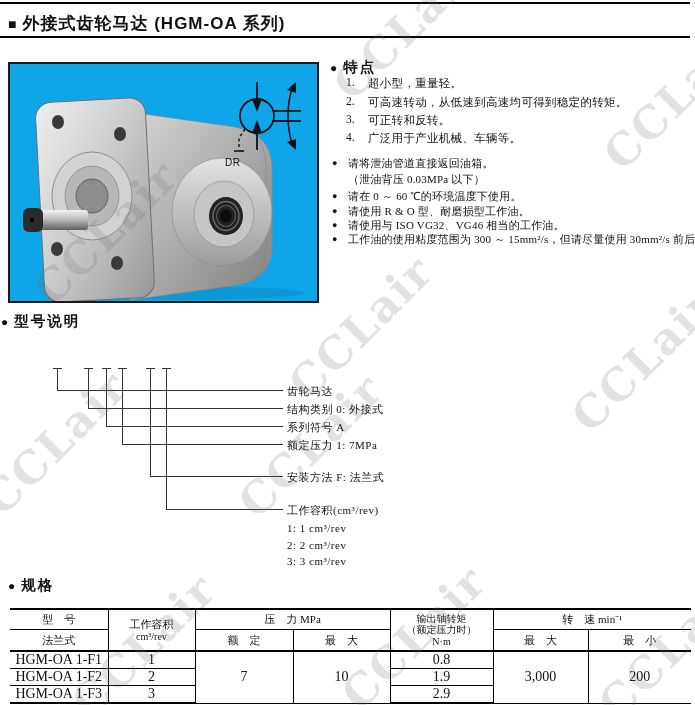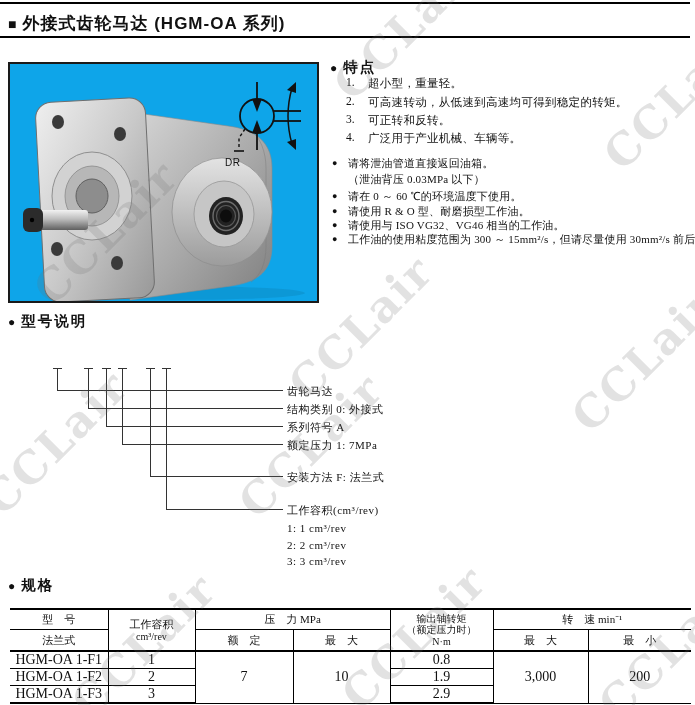--- a/index.html
+++ b/index.html
@@ -138,21 +138,21 @@
   <div class="note-text" style="left:348px;top:172px;">（泄油背压 0.03MPa 以下）</div>
   <div class="note-bullet" style="left:332px;top:191px;">●</div>
   <div class="note-text" style="left:348px;top:189px;">请在 0 ～ 60 ℃的环境温度下使用。</div>
   <div class="note-bullet" style="left:332px;top:206px;">●</div>
   <div class="note-text" style="left:348px;top:204px;">请使用 R &amp; O 型、耐磨损型工作油。</div>
   <div class="note-bullet" style="left:332px;top:220px;">●</div>
   <div class="note-text" style="left:348px;top:218px;">请使用与 ISO VG32、VG46 相当的工作油。</div>
   <div class="note-bullet" style="left:332px;top:234px;">●</div>
   <div class="note-text" style="left:348px;top:232px;">工作油的使用粘度范围为 300 ～ 15mm²/s，但请尽量使用 30mm²/s 前后的工作油。</div>
 
-  <div class="abs sec-head" style="left:8px;top:312px;">
+  <div class="abs sec-head" style="left:1px;top:312px;">
     <span class="dot">●</span><span>型号说明</span>
   </div>
 
   <div class="dline" style="left:53px;top:368px;width:9px;height:1px;"></div>
   <div class="dline" style="left:57px;top:368px;width:1px;height:22px;"></div>
   <div class="dline" style="left:57px;top:390px;width:226px;height:1px;"></div>
 
   <div class="dline" style="left:84px;top:368px;width:9px;height:1px;"></div>
   <div class="dline" style="left:88px;top:368px;width:1px;height:40px;"></div>
   <div class="dline" style="left:88px;top:408px;width:195px;height:1px;"></div>

